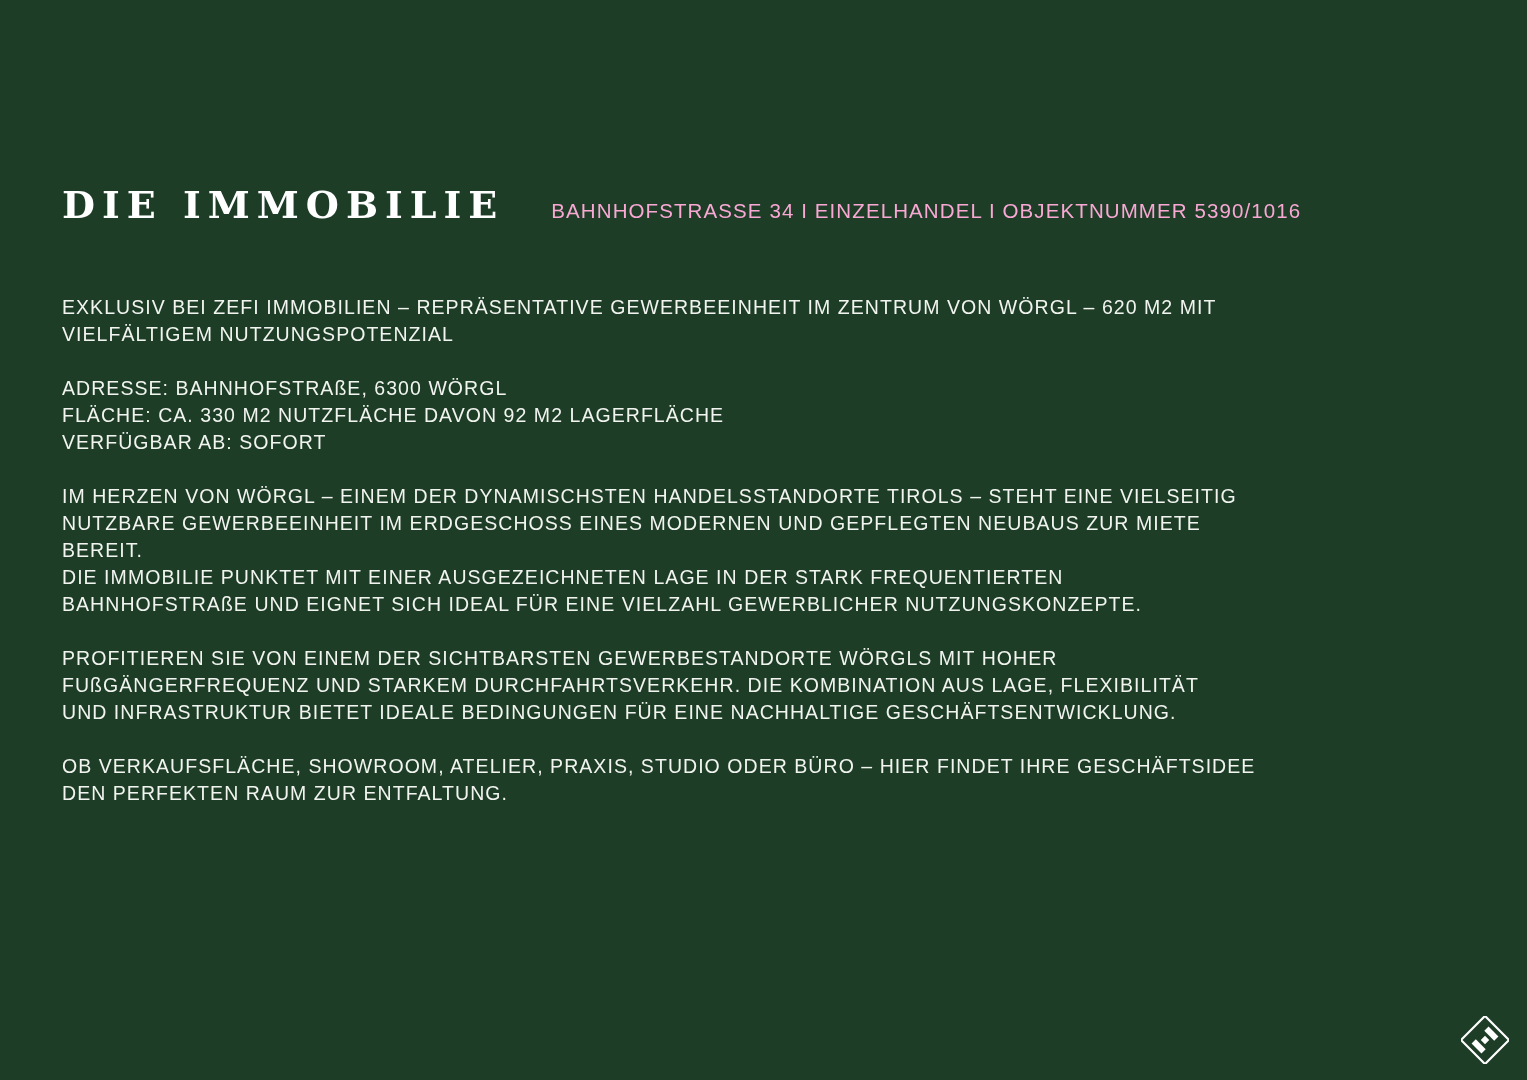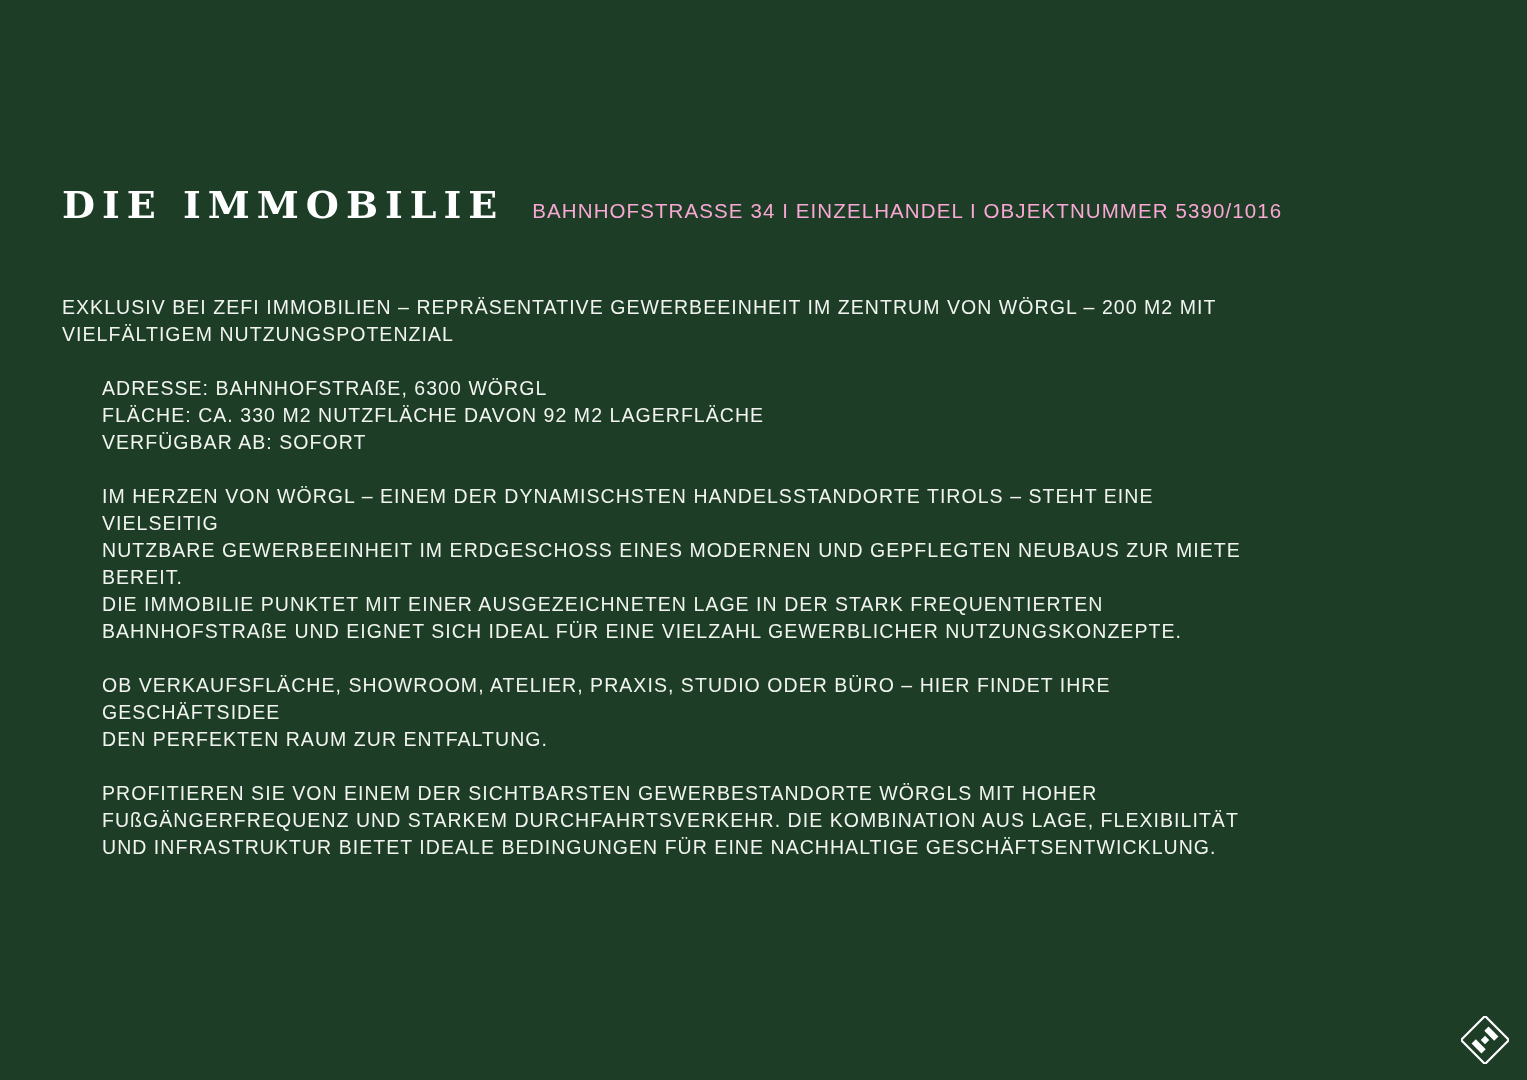--- a/index.html
+++ b/index.html
@@ -18,21 +18,21 @@
   .page {
     position: absolute;
     inset: 0;
   }
   .header-row {
     position: absolute;
     left: 62px;
     top: 186px;
     display: flex;
     align-items: baseline;
-    gap: 28px;
+    gap: 47px;
   }
   .title {
     font-family: "DejaVu Serif", serif;
     font-weight: 700;
     font-size: 38px;
     letter-spacing: 7px;
     line-height: 1;
     white-space: nowrap;
     color: #ffffff;
   }
@@ -53,21 +53,20 @@
   .para {
     font-size: 19.5px;
     letter-spacing: 1.05px;
     line-height: 27px;
     color: #f1f4ef;
     margin: 0;
     white-space: pre-line;
   }
   .gap-para {
     margin-top: 27px;
-    margin-left: 40px;
   }
   .logo {
     position: absolute;
     right: 18px;
     bottom: 16px;
     width: 48px;
     height: 48px;
   }
   .logo svg { display: block; }
 </style>
@@ -75,35 +74,35 @@
 <body>
 
 <div class="page">
 
   <div class="header-row">
     <div class="title">DIE IMMOBILIE</div>
     <div class="subtitle">BAHNHOFSTRASSE 34 I EINZELHANDEL I OBJEKTNUMMER 5390/1016</div>
   </div>
 
   <div class="body-block">
-    <p class="para">EXKLUSIV BEI ZEFI IMMOBILIEN – REPRÄSENTATIVE GEWERBEEINHEIT IM ZENTRUM VON WÖRGL – 200 M2 MIT
+    <p class="para">EXKLUSIV BEI ZEFI IMMOBILIEN – REPRÄSENTATIVE GEWERBEEINHEIT IM ZENTRUM VON WÖRGL – 620 M2 MIT
 VIELFÄLTIGEM NUTZUNGSPOTENZIAL</p>
     <p class="para gap-para">ADRESSE: BAHNHOFSTRAßE, 6300 WÖRGL
 FLÄCHE: CA. 330 M2 NUTZFLÄCHE DAVON 92 M2 LAGERFLÄCHE
 VERFÜGBAR AB: SOFORT</p>
     <p class="para gap-para">IM HERZEN VON WÖRGL – EINEM DER DYNAMISCHSTEN HANDELSSTANDORTE TIROLS – STEHT EINE VIELSEITIG
 NUTZBARE GEWERBEEINHEIT IM ERDGESCHOSS EINES MODERNEN UND GEPFLEGTEN NEUBAUS ZUR MIETE
 BEREIT.
 DIE IMMOBILIE PUNKTET MIT EINER AUSGEZEICHNETEN LAGE IN DER STARK FREQUENTIERTEN
 BAHNHOFSTRAßE UND EIGNET SICH IDEAL FÜR EINE VIELZAHL GEWERBLICHER NUTZUNGSKONZEPTE.</p>
-    <p class="para gap-para">OB VERKAUFSFLÄCHE, SHOWROOM, ATELIER, PRAXIS, STUDIO ODER BÜRO – HIER FINDET IHRE GESCHÄFTSIDEE
-DEN PERFEKTEN RAUM ZUR ENTFALTUNG.</p>
     <p class="para gap-para">PROFITIEREN SIE VON EINEM DER SICHTBARSTEN GEWERBESTANDORTE WÖRGLS MIT HOHER
 FUßGÄNGERFREQUENZ UND STARKEM DURCHFAHRTSVERKEHR. DIE KOMBINATION AUS LAGE, FLEXIBILITÄT
 UND INFRASTRUKTUR BIETET IDEALE BEDINGUNGEN FÜR EINE NACHHALTIGE GESCHÄFTSENTWICKLUNG.</p>
+    <p class="para gap-para">OB VERKAUFSFLÄCHE, SHOWROOM, ATELIER, PRAXIS, STUDIO ODER BÜRO – HIER FINDET IHRE GESCHÄFTSIDEE
+DEN PERFEKTEN RAUM ZUR ENTFALTUNG.</p>
   </div>
 
   <div class="logo">
     <svg viewBox="0 0 48 48" width="48" height="48" aria-hidden="true">
       <g fill="none" stroke="#ffffff" stroke-width="2.2">
         <rect x="7" y="7" width="34" height="34" transform="rotate(45 24 24)"></rect>
       </g>
       <g fill="#ffffff">
         <rect x="17" y="12" width="14" height="6" transform="rotate(45 24 24)"></rect>
         <rect x="17" y="30" width="14" height="6" transform="rotate(45 24 24)"></rect>

